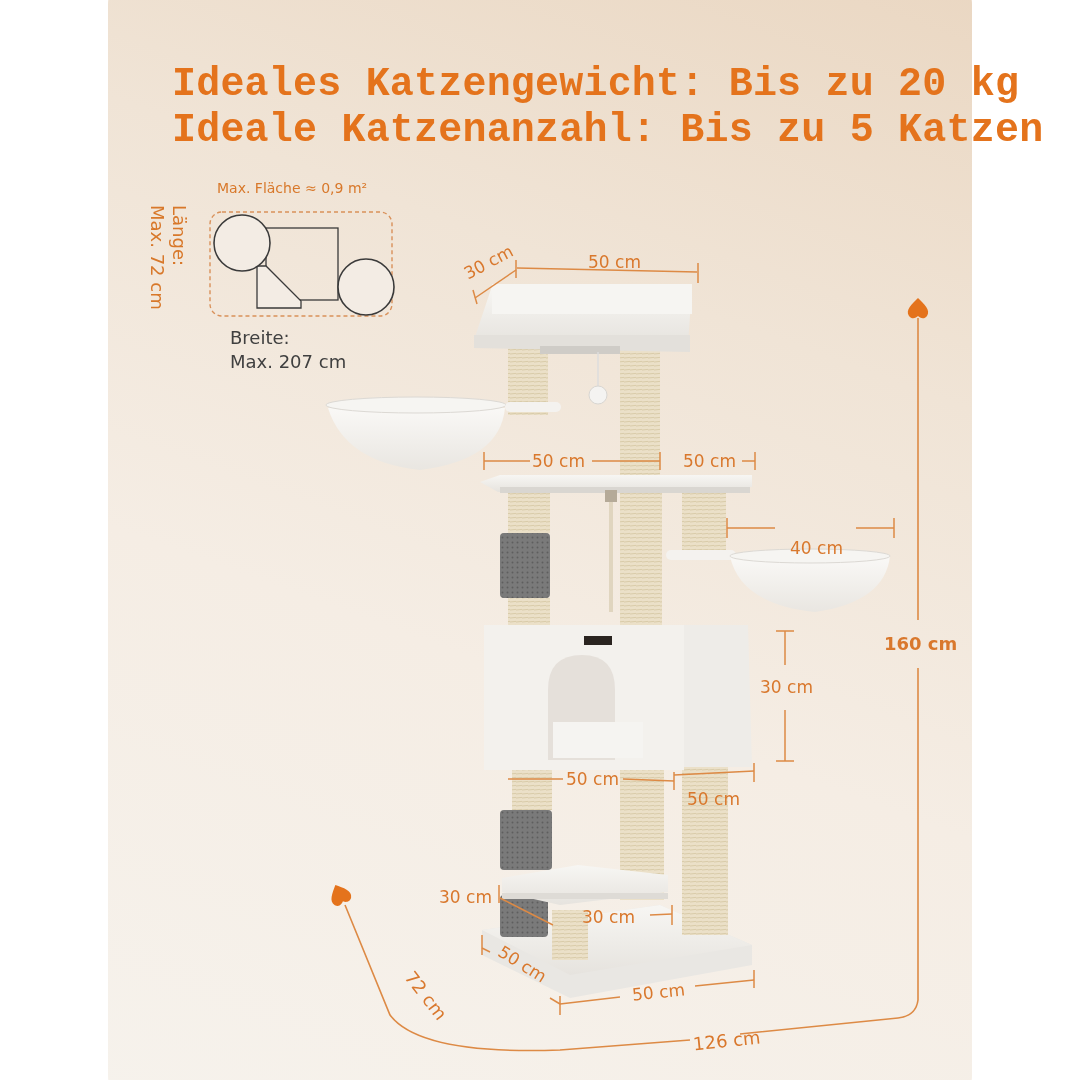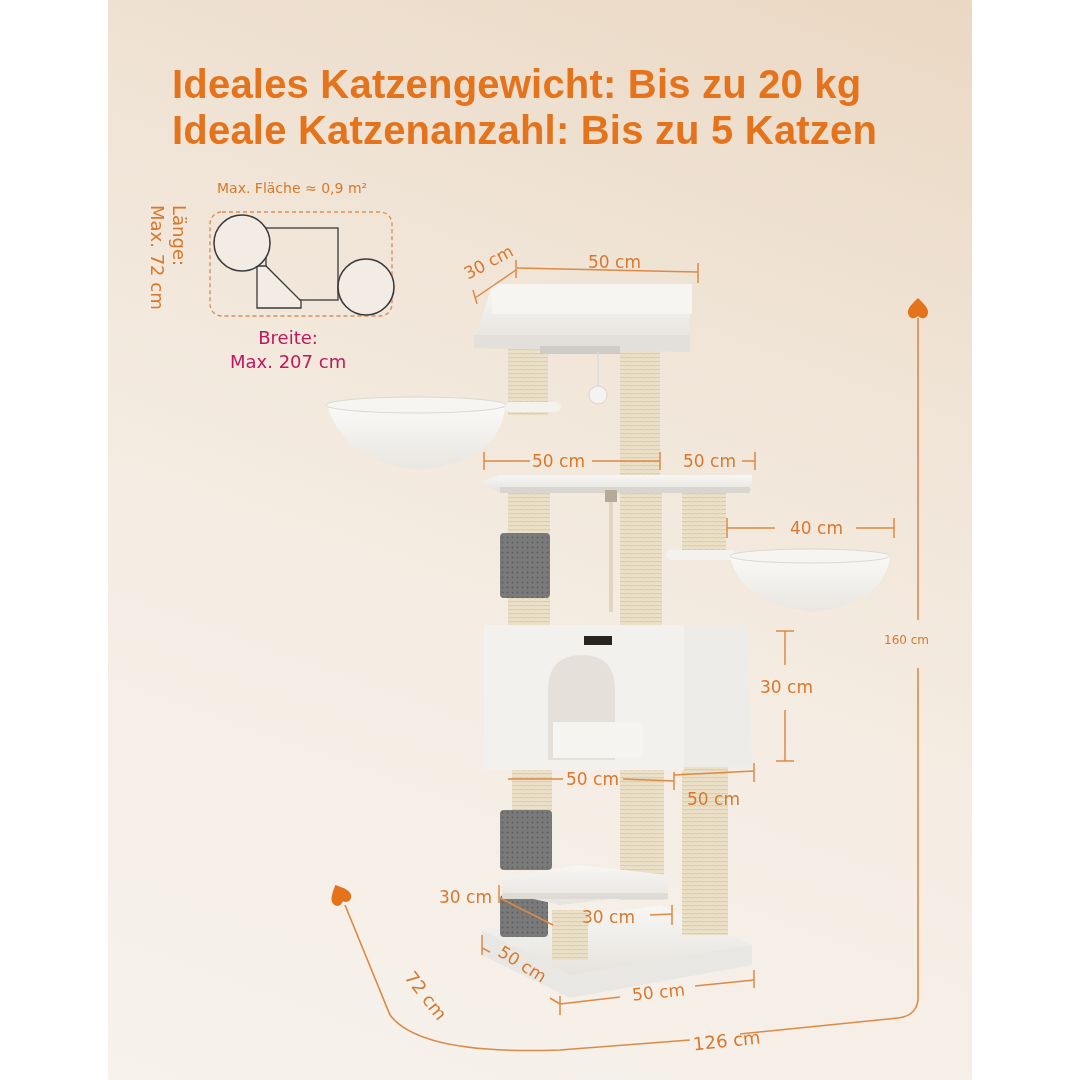--- a/index.html
+++ b/index.html
@@ -7,32 +7,32 @@
   body { position: relative; font-family: "DejaVu Sans", sans-serif; }
 
   .card {
     position: absolute; left: 108px; top: -20px; width: 864px; height: 1120px;
     border-radius: 24px; overflow: hidden;
     background: linear-gradient(200deg, #ead7c2 0%, #f0e4d6 30%, #f5ede4 60%, #f6f2ec 100%);
   }
   .headline {
     position: absolute; left: 172px; color: #e4731c; font-weight: bold;
     font-size: 40px; letter-spacing: 0.2px; white-space: nowrap;
-    font-family: Liberation Sans, sans-serif;
+    font-family: Liberation Mono, monospace;
   }
   .h1 { top: 62px; }
   .h2 { top: 108px; }
 
   .lbl {
     position: absolute; color: #d9782d; font-size: 17px; white-space: nowrap;
     font-family: "DejaVu Sans", sans-serif;
   }
   .area-title { left: 217px; top: 180px; font-size: 14px; color: #d8782a; }
   .laenge { left: 146px; top: 205px; font-size: 18px; writing-mode: vertical-rl; line-height: 22px; color: #d8782a;}
-  .breite { left: 230px; top: 326px; font-size: 18px; text-align: center; line-height: 24px; color: #be185d;}
+  .breite { left: 230px; top: 326px; font-size: 18px; text-align: left; line-height: 24px; color: #404040;}
 
   svg.overlay { position: absolute; left: 0; top: 0; width: 1080px; height: 1080px; pointer-events: none; }
 </style>
 </head>
 <body>
 
 <div class="card"></div>
 
 <div class="headline h1">Ideales Katzengewicht: Bis zu 20 kg</div>
 <div class="headline h2">Ideale Katzenanzahl: Bis zu 5 Katzen</div>
@@ -191,23 +191,23 @@
     <line x1="560" y1="1004" x2="620" y2="997"></line>
       <line x1="695" y1="986" x2="754" y2="980"></line>
       <line x1="754" y1="970" x2="754" y2="988"></line>
   </g>
 </svg>
 
 <div class="lbl" style="left:462px;top:252px;transform:rotate(-28deg);">30 cm</div>
 <div class="lbl" style="left:588px;top:252px;">50 cm</div>
 <div class="lbl" style="left:532px;top:451px;">50 cm</div>
 <div class="lbl" style="left:683px;top:451px;">50 cm</div>
-<div class="lbl" style="left:790px;top:518px;">40 cm</div>
+<div class="lbl" style="left:790px;top:538px;">40 cm</div>
 <div class="lbl" style="left:760px;top:677px;">30 cm</div>
 <div class="lbl" style="left:566px;top:769px;">50 cm</div>
 <div class="lbl" style="left:687px;top:789px;">50 cm</div>
 <div class="lbl" style="left:439px;top:887px;">30 cm</div>
 <div class="lbl" style="left:582px;top:907px;">30 cm</div>
 <div class="lbl" style="left:496px;top:954px;transform:rotate(32deg);">50 cm</div>
 <div class="lbl" style="left:632px;top:982px;transform:rotate(-6deg);">50 cm</div>
-<div class="lbl" style="left:884px;top:633px;font-size:12px;">160 cm</div>
+<div class="lbl" style="left:884px;top:633px;font-size:18px;font-weight:bold;">160 cm</div>
 <div class="lbl" style="left:398px;top:985px;transform:rotate(52deg);font-size:18px;">72 cm</div>
 <div class="lbl" style="left:693px;top:1030px;transform:rotate(-6deg);font-size:18px;">126 cm</div>
 
 </body></html>

